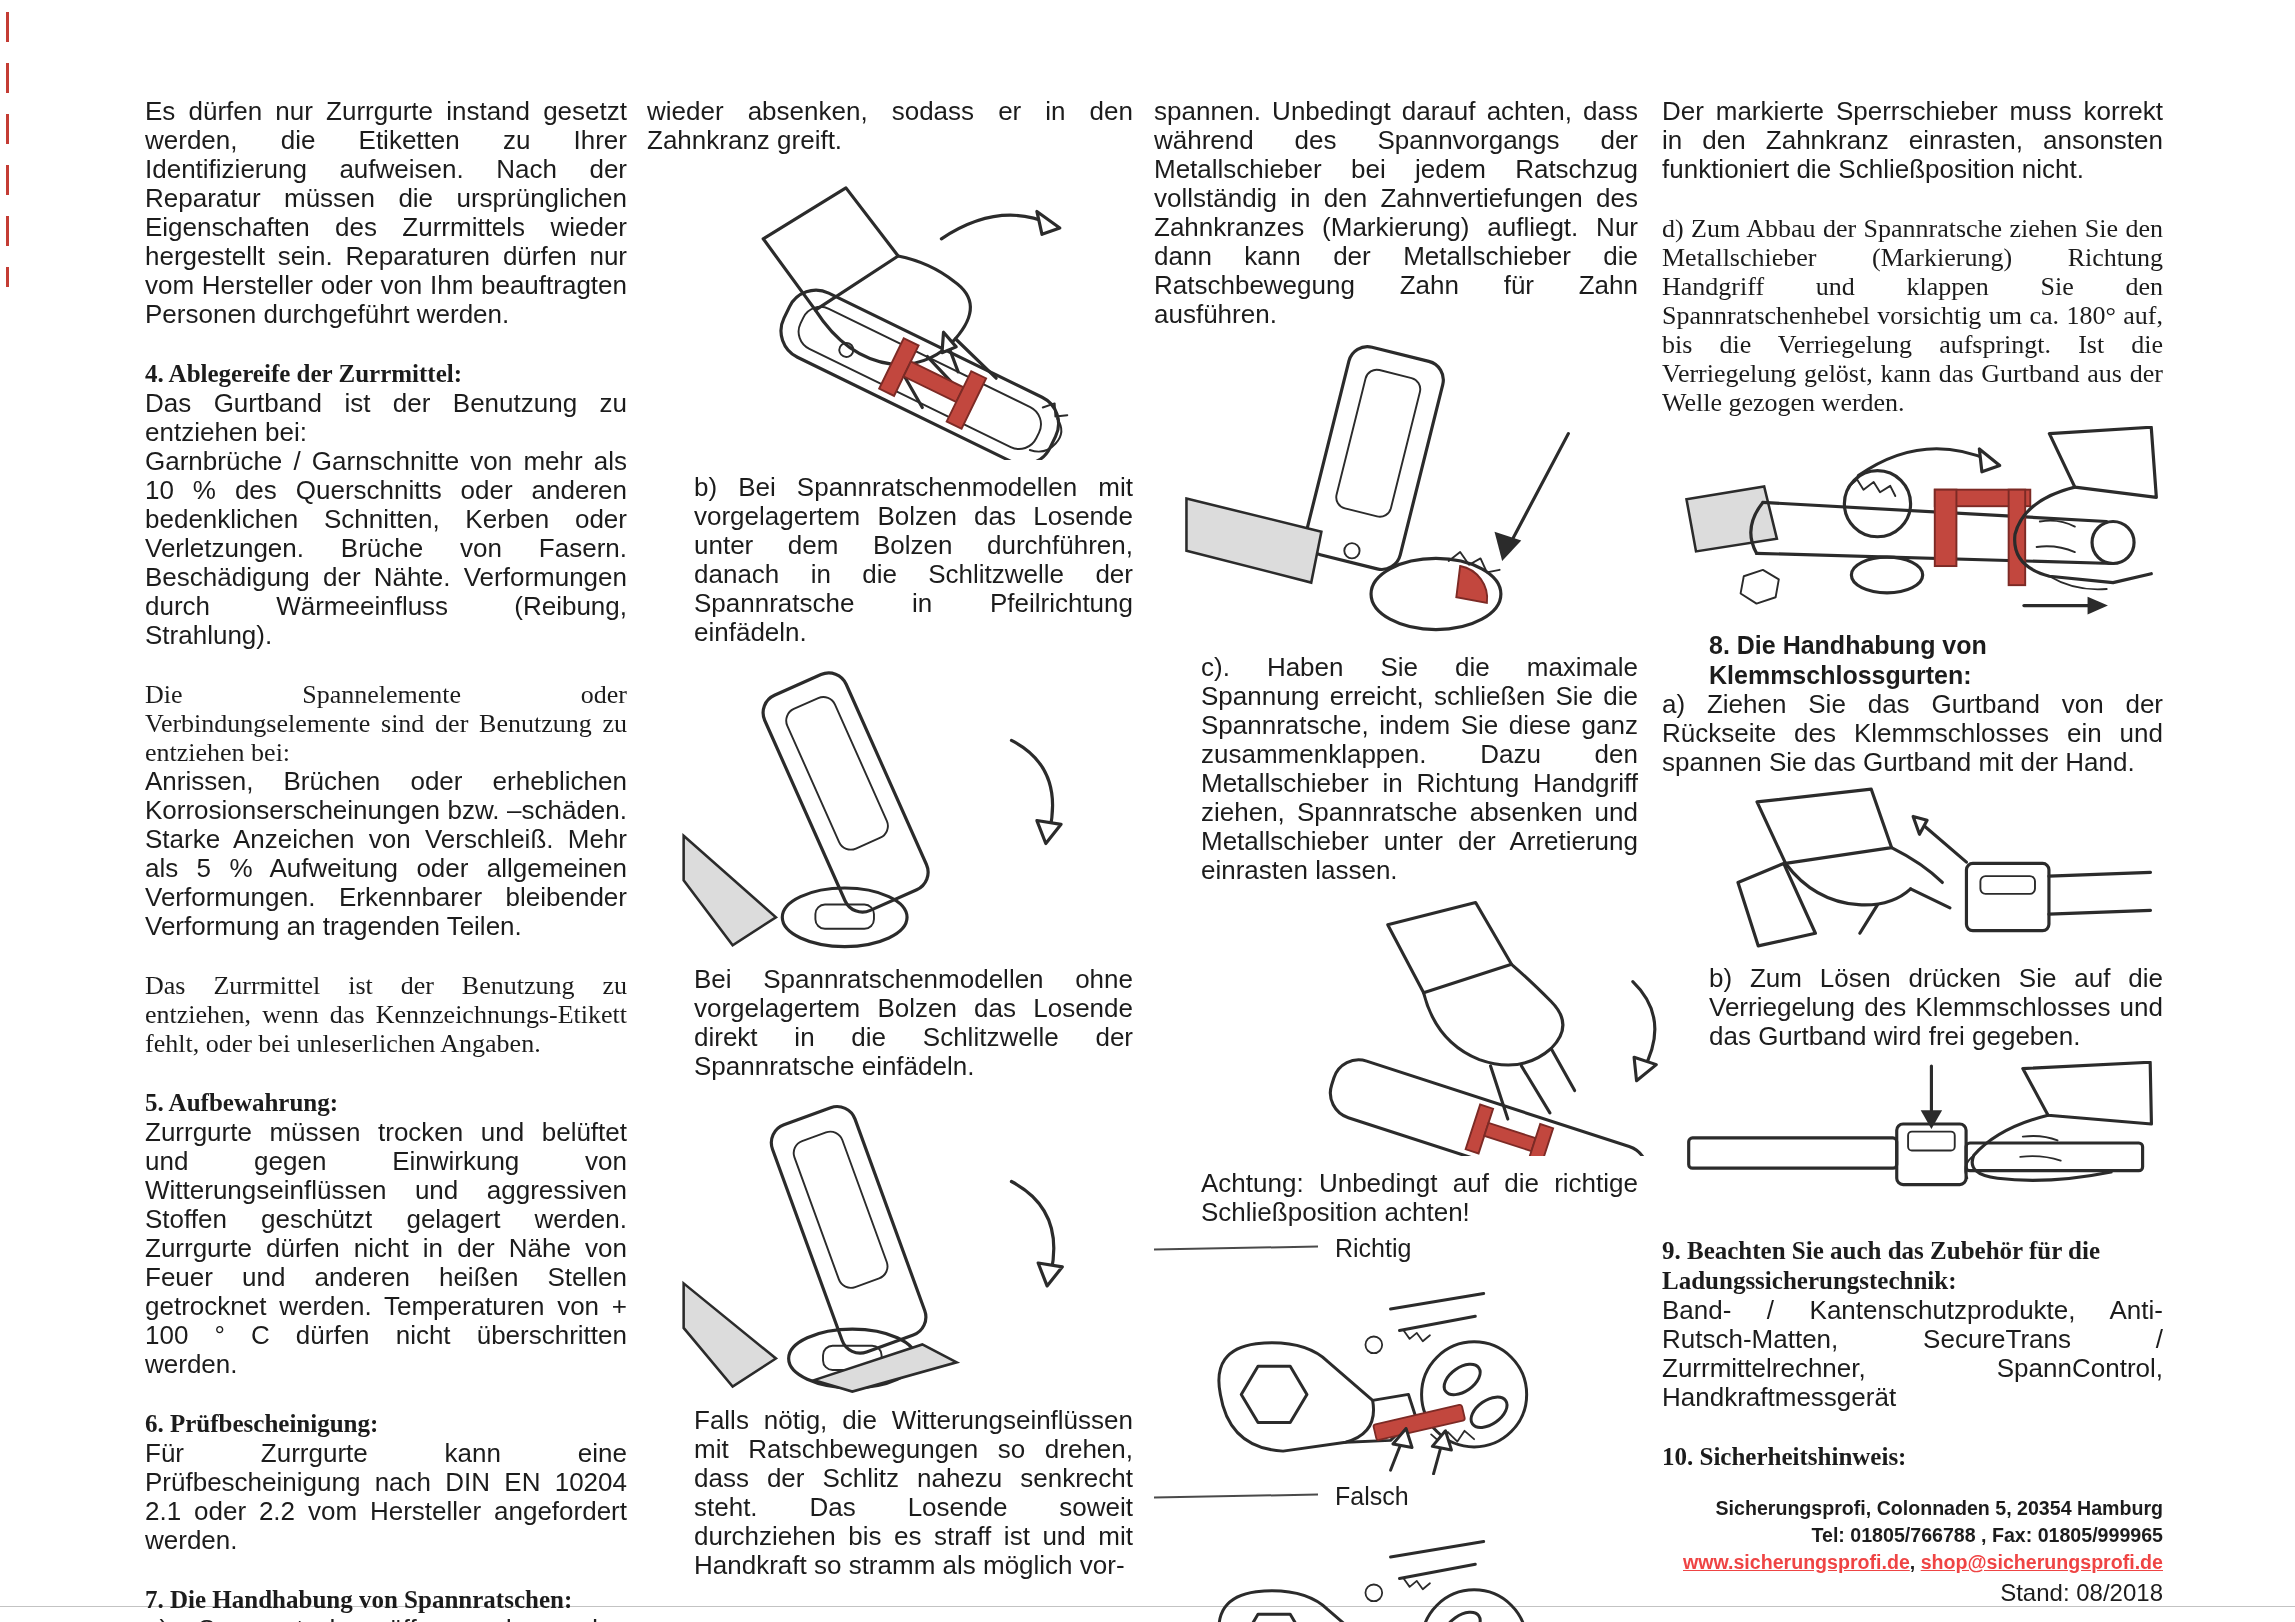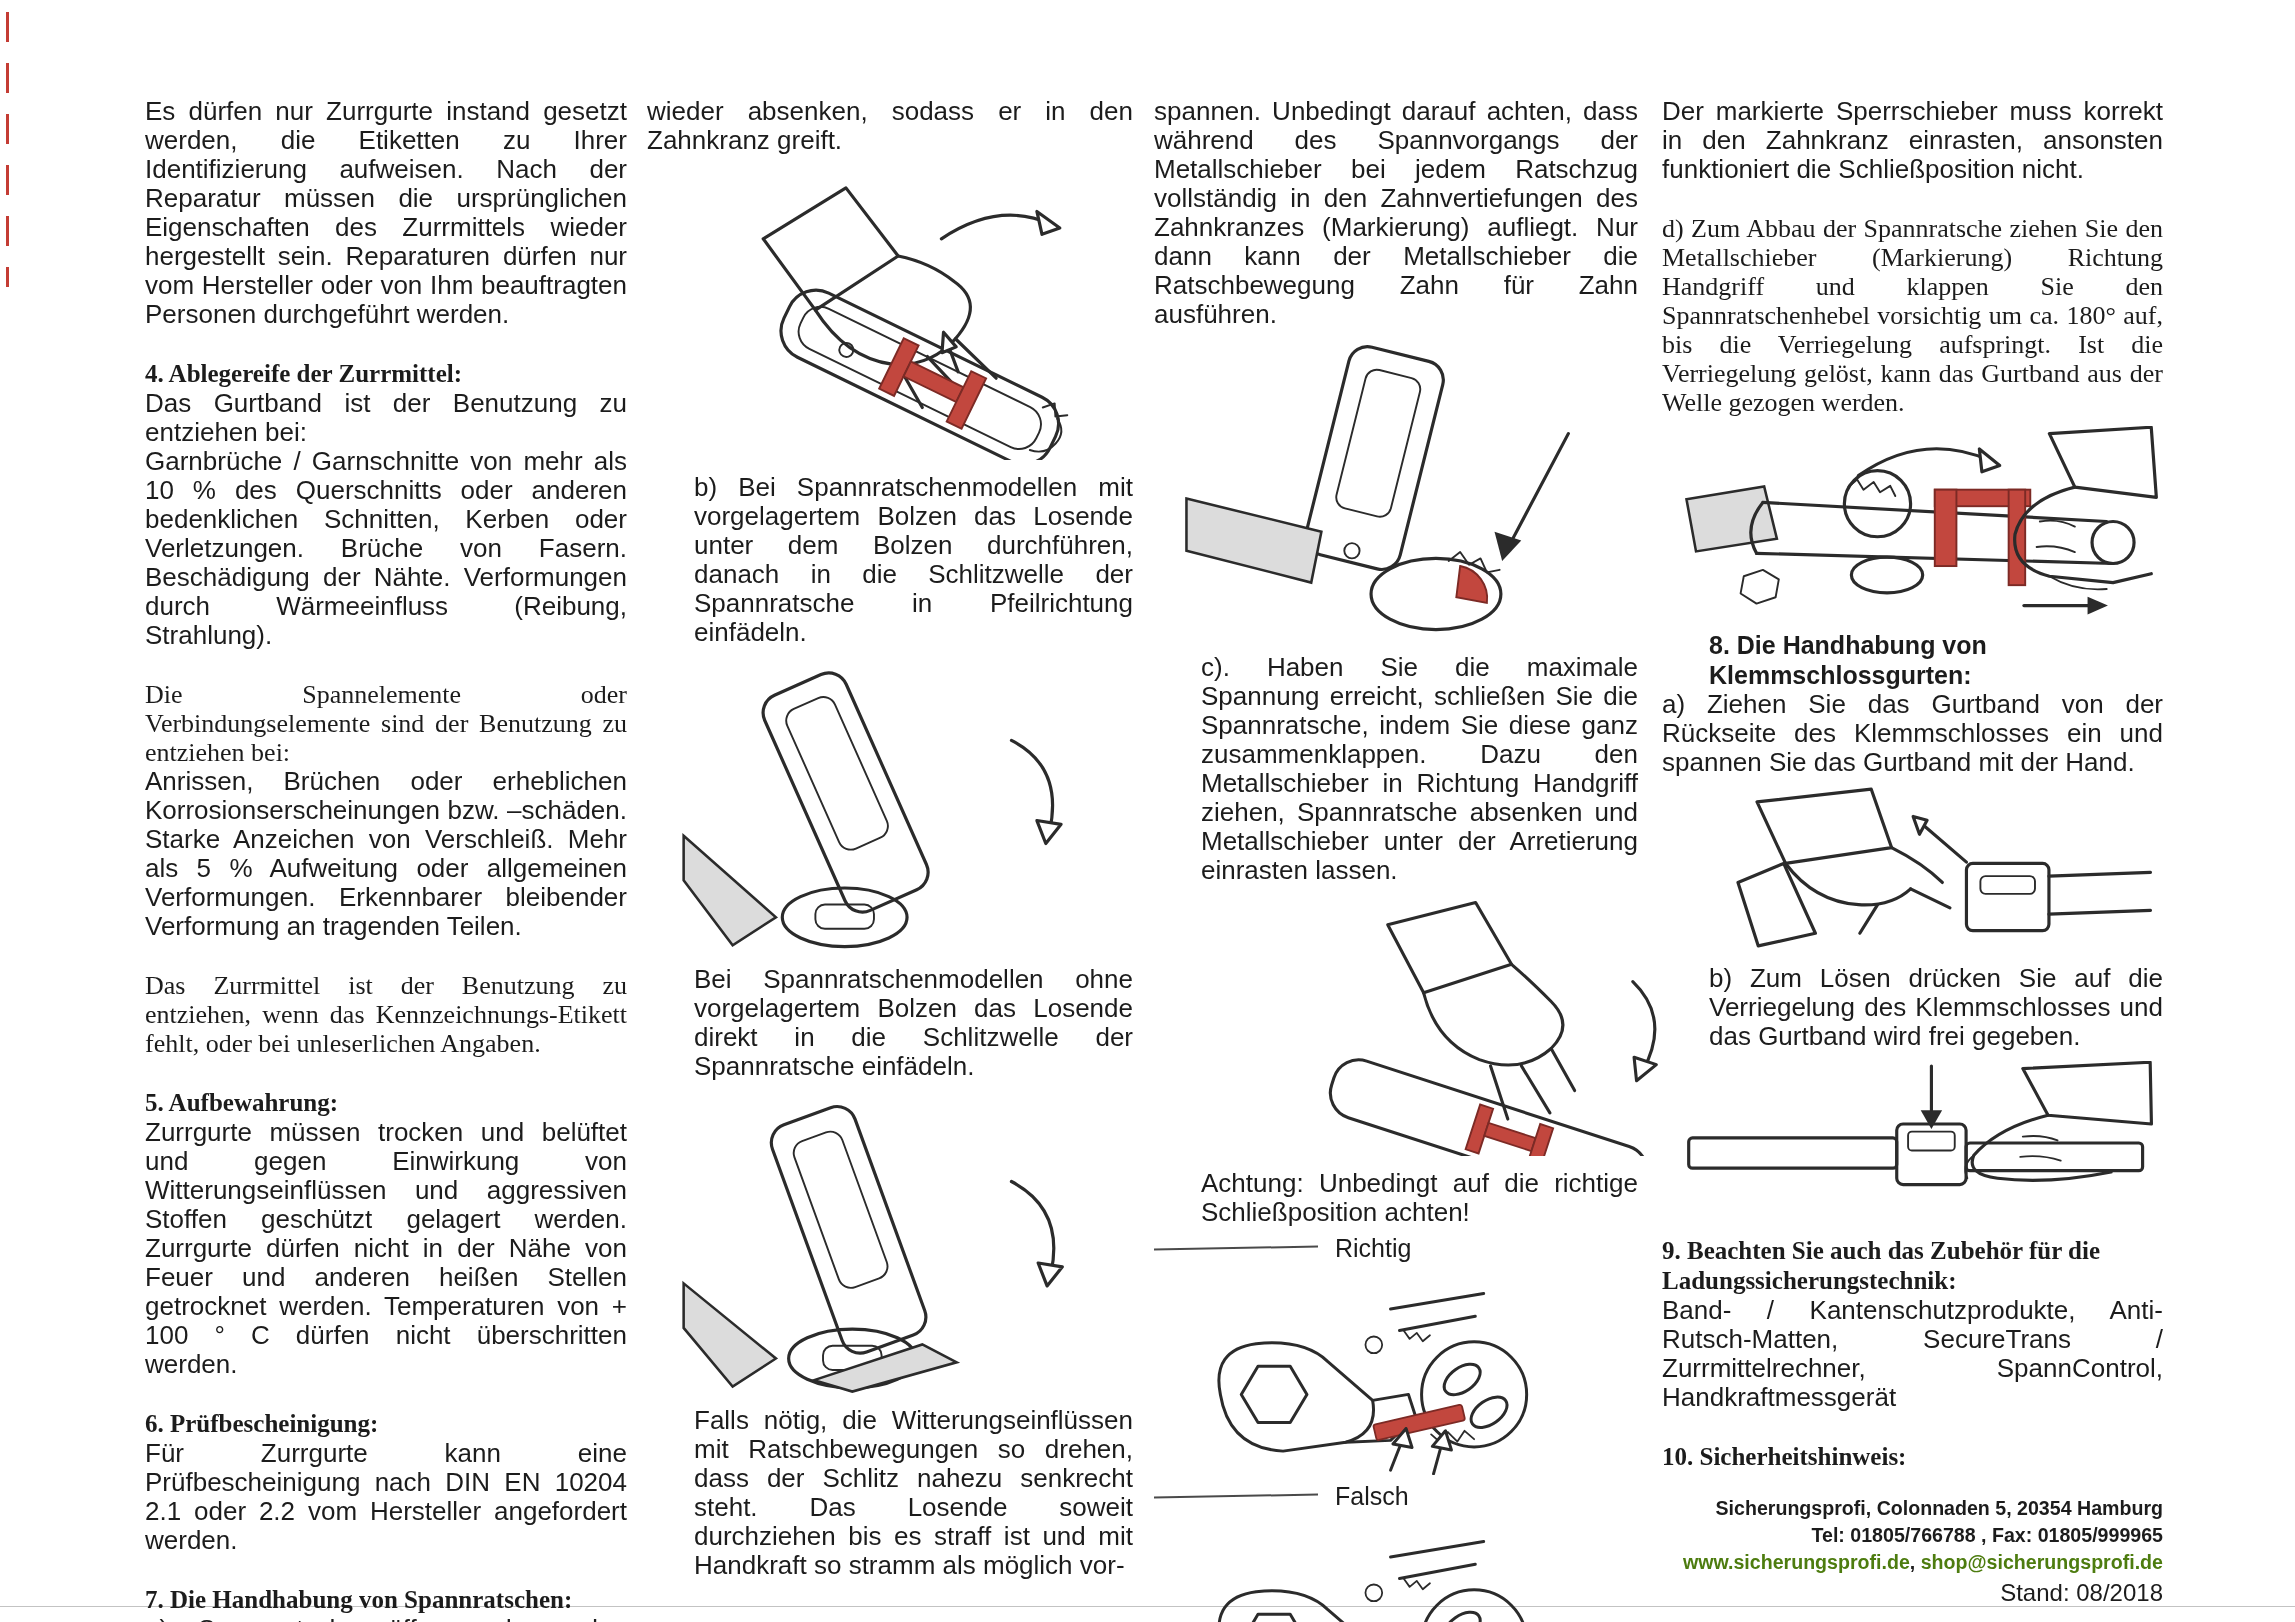--- a/index.html
+++ b/index.html
@@ -15,21 +15,21 @@
   .illus{display:block;margin:9.2px auto 6.5px auto;}
   .ln{fill:none;stroke:#2b2b2b;stroke-width:5;stroke-linecap:round;stroke-linejoin:round;}
   .thin{fill:none;stroke:#2b2b2b;stroke-width:3;stroke-linecap:round;stroke-linejoin:round;}
   .red{fill:#c2473e;stroke:#7c2a25;stroke-width:3;}
   .gray{fill:#dcdcdc;stroke:#2b2b2b;stroke-width:4;}
   .ah{fill:#ffffff;stroke:#2b2b2b;stroke-width:5;stroke-linejoin:round;}
   .ahs{fill:#2b2b2b;stroke:none;}
   .illabel{display:flex;align-items:center;gap:17px;font-size:25px;line-height:29px;margin:6.5px 0 0 0;}
   .illabel::before{content:"";flex:0 0 164px;height:2px;background:#4a4a4a;transform:rotate(-1deg);}
   .footer{margin-top:23.6px;text-align:right;font-size:19.6px;font-weight:bold;line-height:27px;}
-  .flink{color:#4d7c0f;cursor:pointer;}
+  .flink{color:#ef4444;text-decoration:underline;cursor:pointer;}
   .stand{font-size:24px;font-weight:normal;line-height:34px;}
   .edge-red{position:absolute;left:5.9px;top:11.8px;width:3.3px;height:275px;
     background:repeating-linear-gradient(to bottom,#c43c34 0 30px,rgba(196,60,52,0) 30px 51px);}
   .scanline{position:absolute;left:0;top:1606px;width:2295px;height:1.3px;background:#b9b9b9;opacity:.85;}
 </style>
 </head>
 <body>
 
 <div class="edge-red"></div>
 <div class="scanline"></div>

